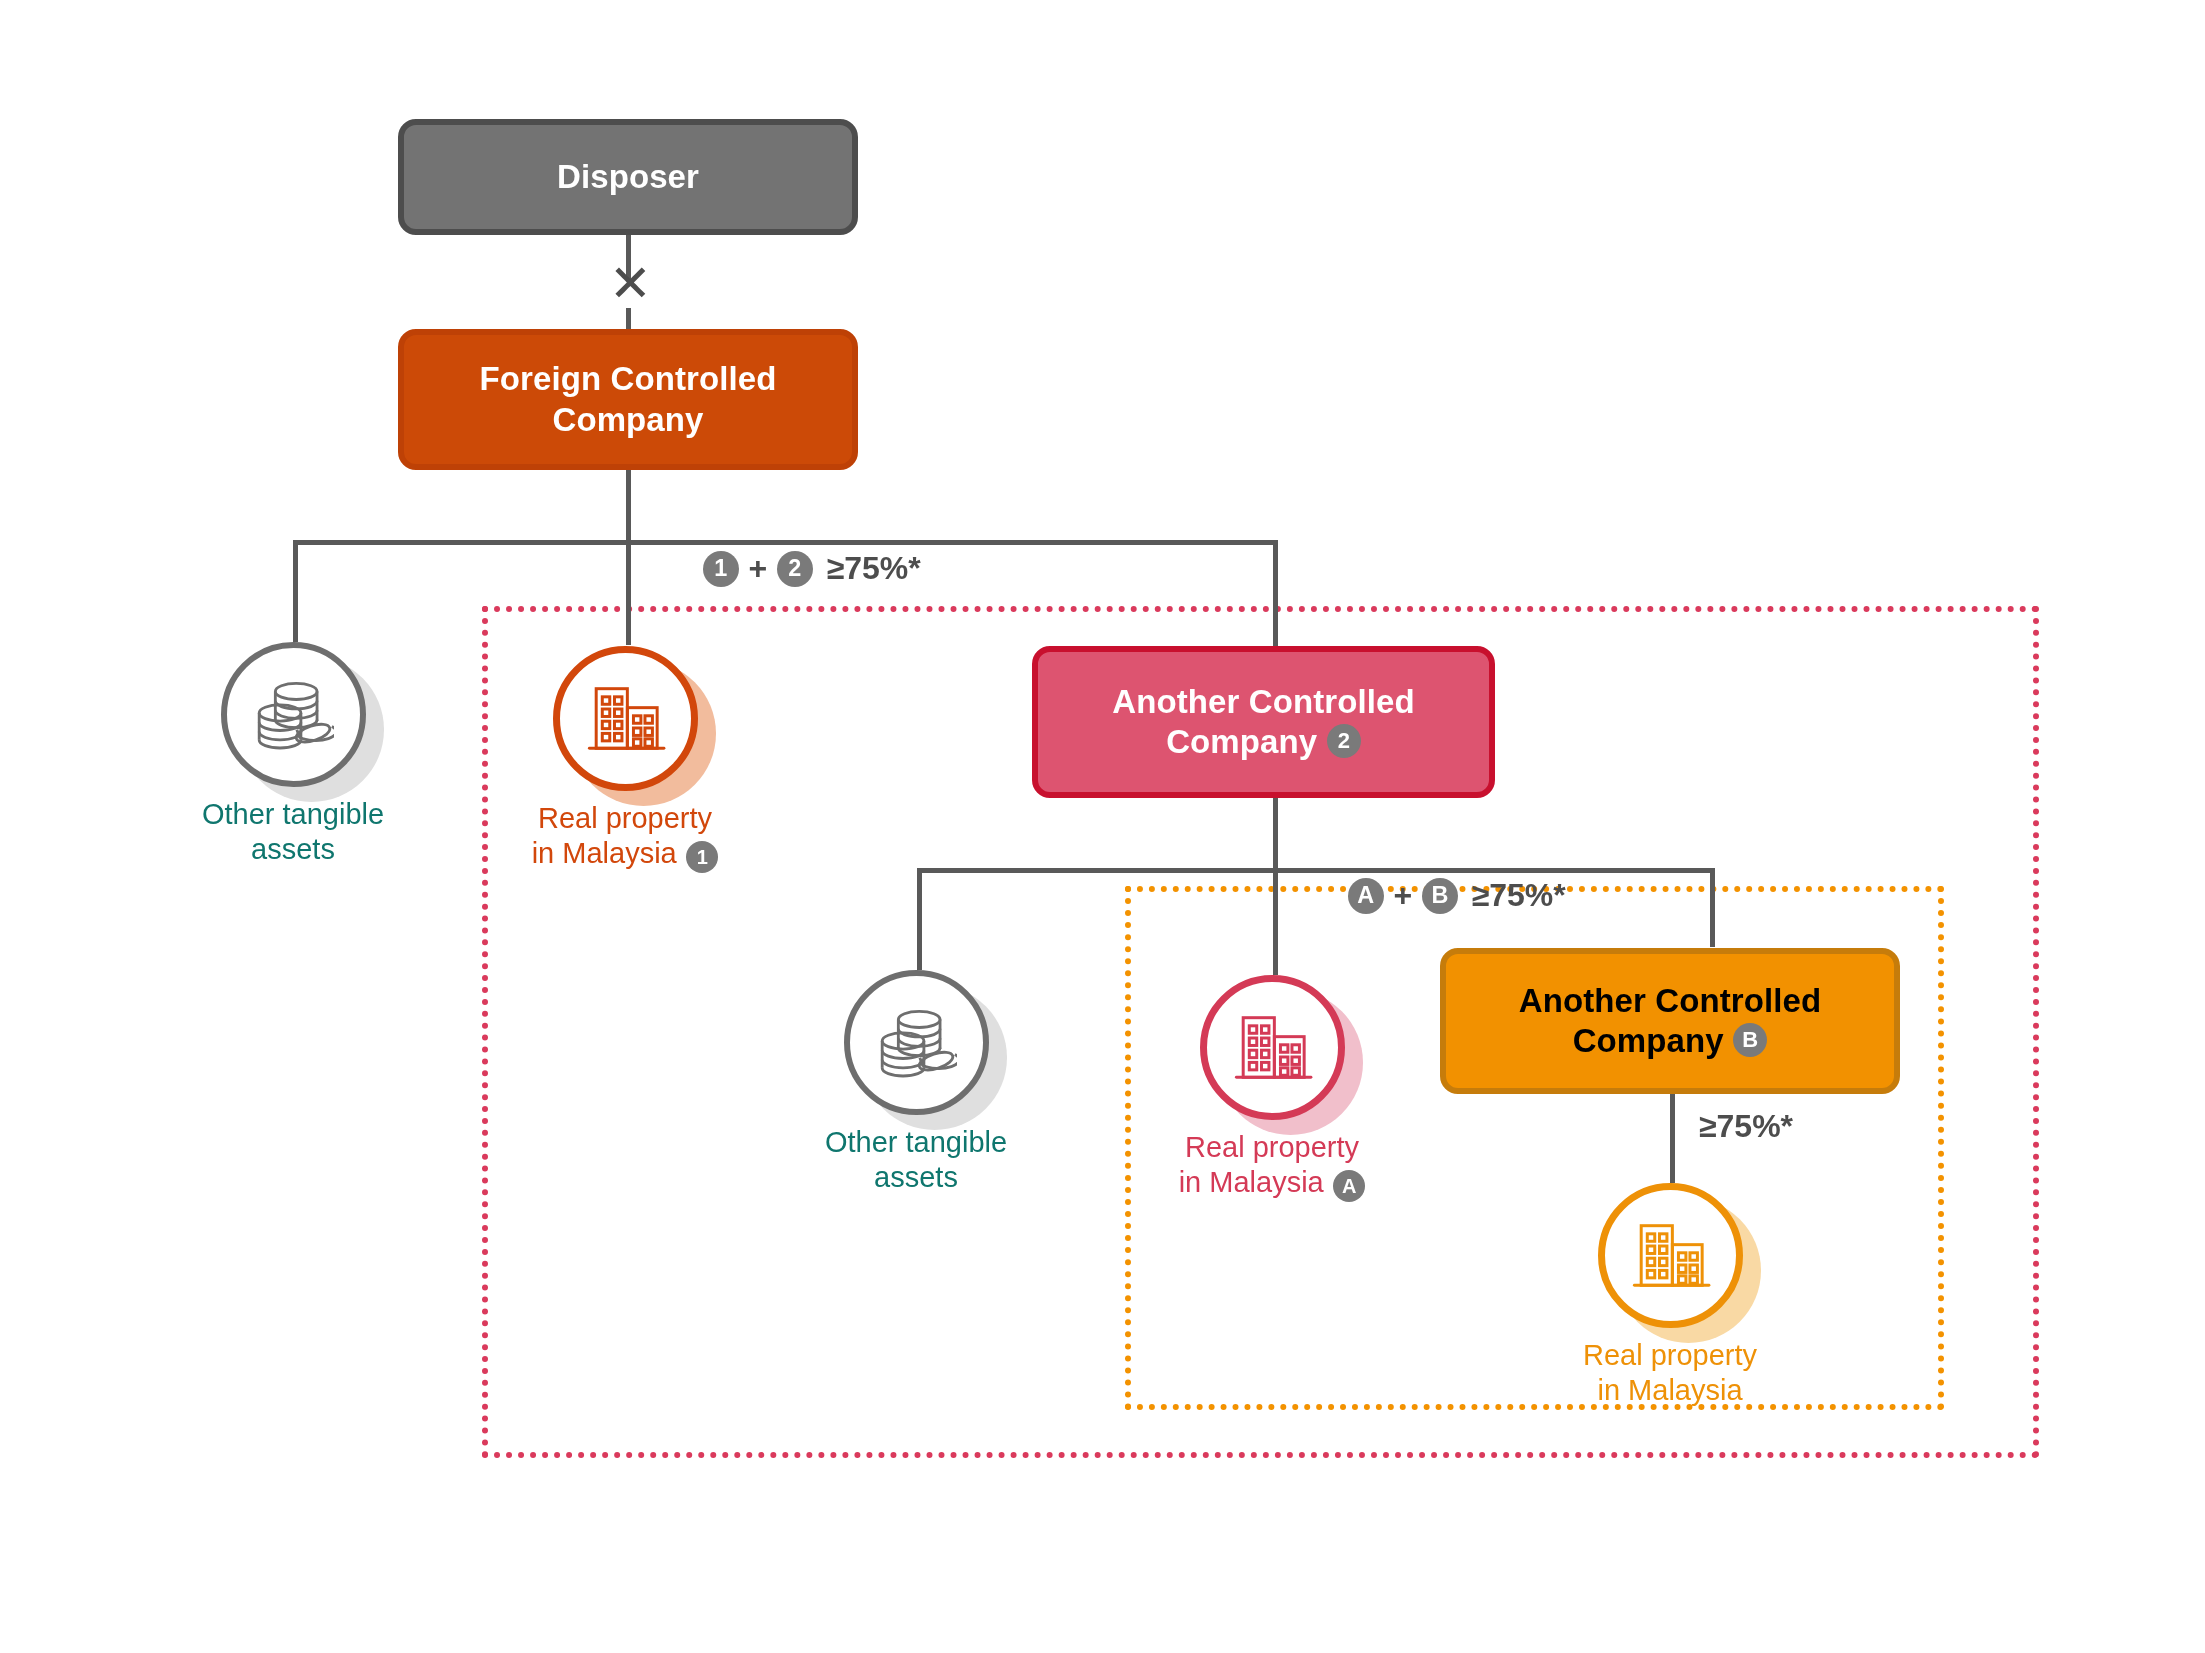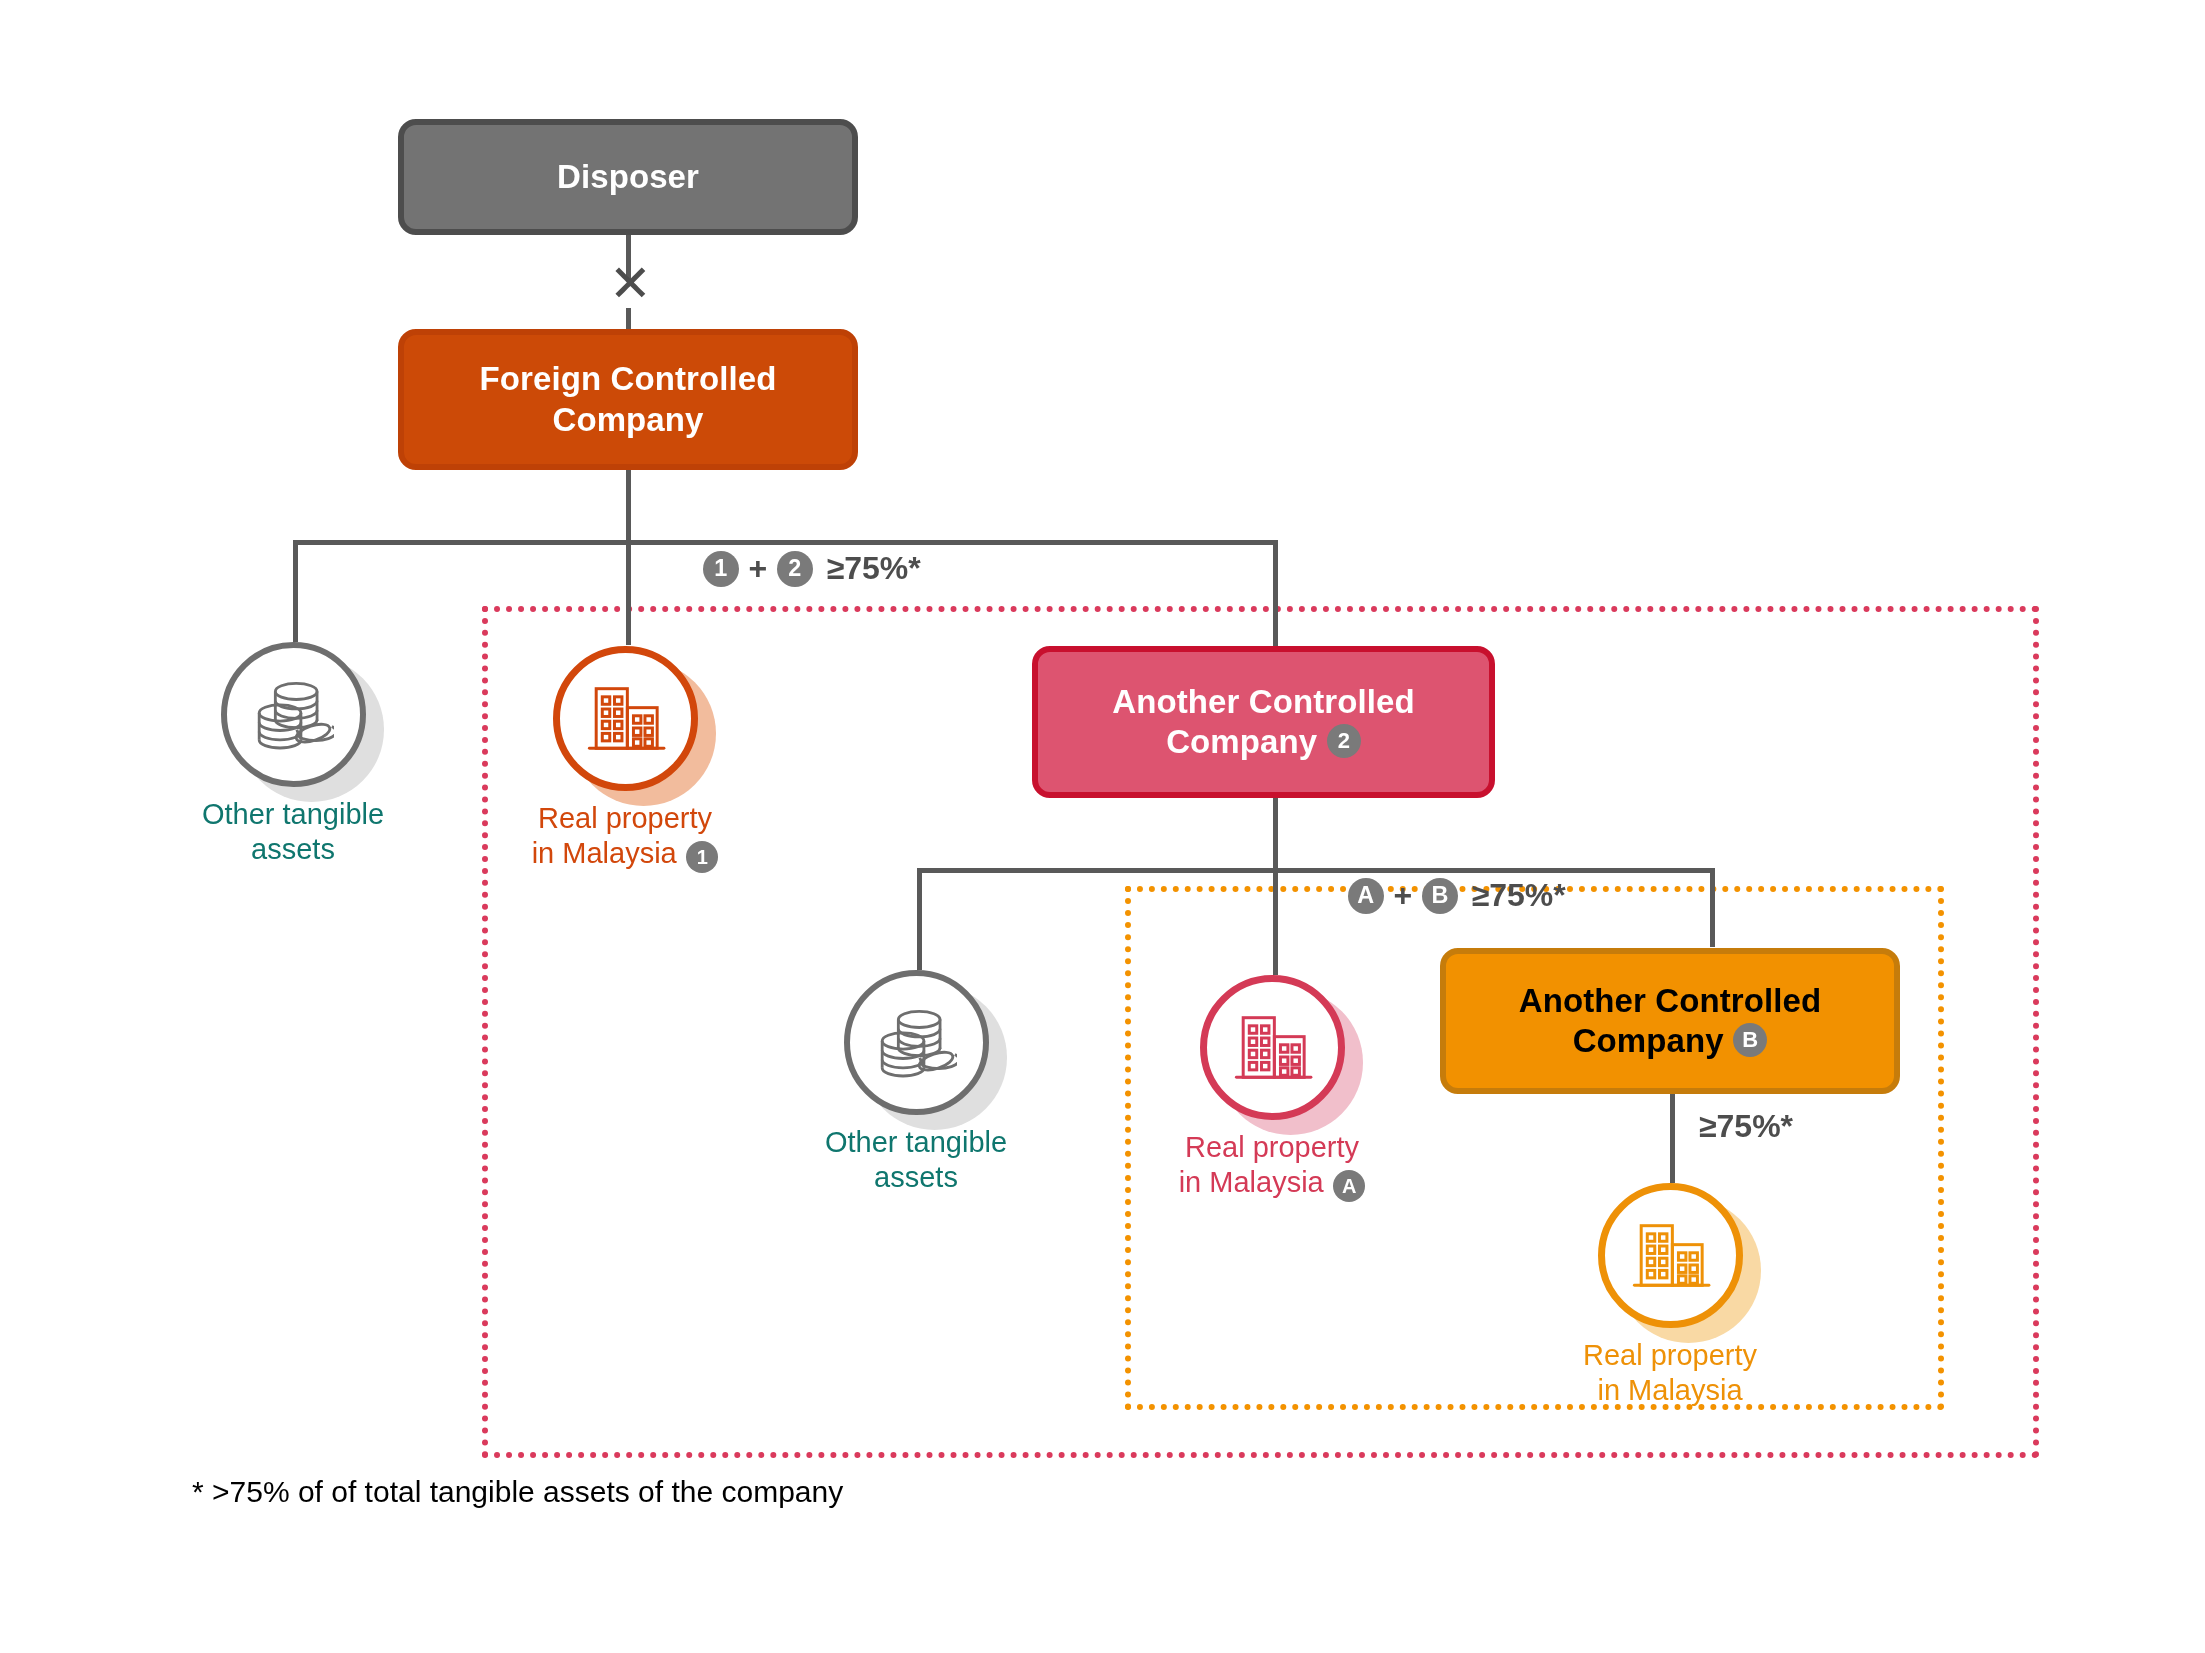--- a/index.html
+++ b/index.html
@@ -302,16 +302,15 @@
             <rect x="90" y="86" width="11" height="11"></rect>
         </svg>
       </div>
     </div>
     <div class="iconlabel">
       <span>Real property</span><br>
       <span>in Malaysia</span>
     </div>
   </div>
 
-  <div class="footnote" style="left:192px;top:1475px;">* &gt;75% of of total tangible assets of the company</div>
 
 </div>
 
 
 </body></html>

